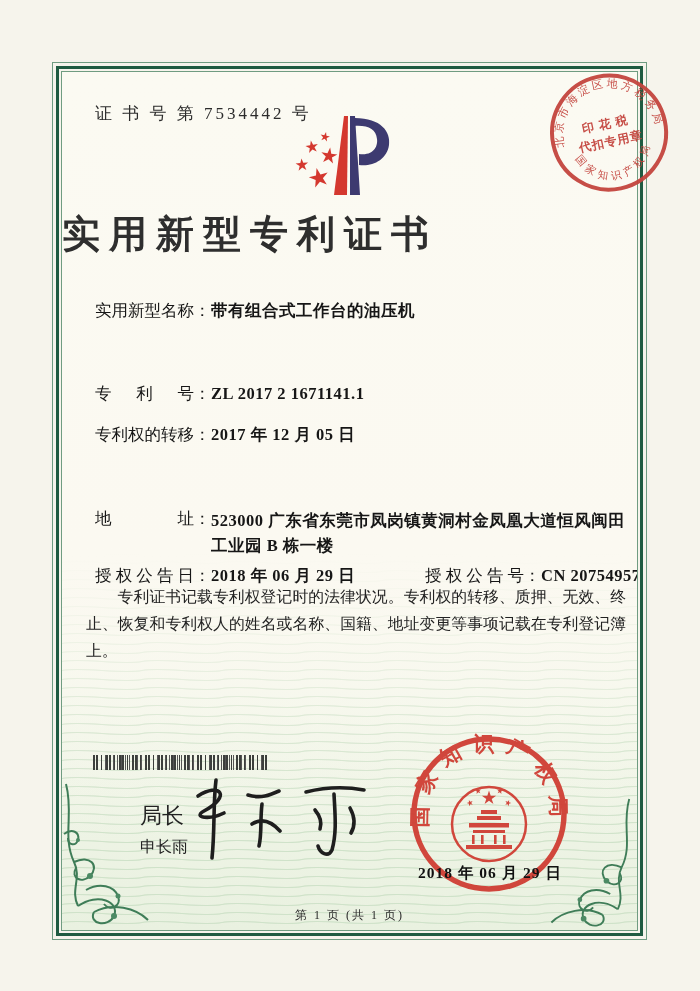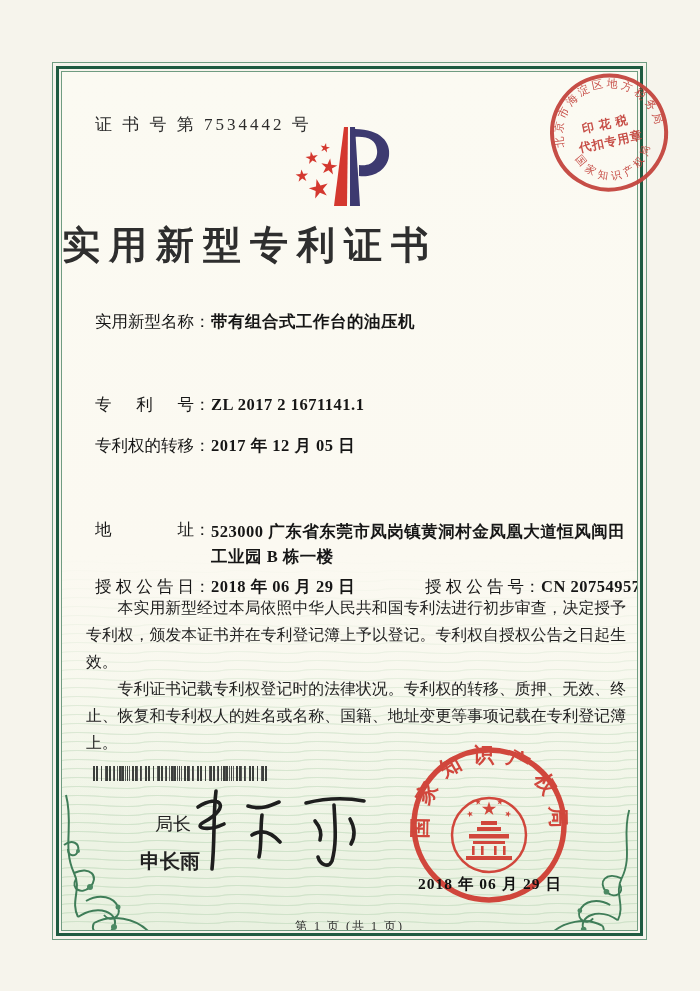--- a/index.html
+++ b/index.html
@@ -20,21 +20,21 @@
   .ring3 {
     border:1px solid #6f9c81; height:100%; position:relative; overflow:hidden;
     background:linear-gradient(180deg,#fcfaf3 0%,#fbf9f1 52%,#f4f7eb 72%,#e9f1e0 100%);
   }
   .waves { position:absolute; left:0; top:0; width:100%; height:100%; }
   .fade {
     position:absolute; left:0; top:0; width:100%; height:100%;
     background:linear-gradient(180deg,#fbfaf2 0%,#fbf9f1 56%,rgba(251,249,241,.72) 66%,
                rgba(251,249,241,.25) 77%,rgba(251,249,241,0) 90%);
   }
-  .content { position:absolute; left:0; top:15px; width:575px; height:858px; }
+  .content { position:absolute; left:0; top:4px; width:575px; height:858px; }
 
   .cert-no {
     position:absolute; left:33px; top:26px;
     font-size:17px; letter-spacing:3px; color:#2b2b2b;
   }
   .logo { position:absolute; left:213px; top:18px; }
   .title {
     position:absolute; left:0; top:133px; width:100%;
     text-align:left; font-size:38px; font-weight:bold;
     letter-spacing:9px; color:#2e2e2e;
@@ -58,22 +58,22 @@
   }
   .paras p { text-indent:2em; }
 
   .barcode {
     position:absolute; left:31px; top:679px; width:176px; height:15px;
     background:
       repeating-linear-gradient(90deg,#3c3f3c 0 2px,transparent 2px 3px,#3c3f3c 3px 5px,transparent 5px 8px,#3c3f3c 8px 9px,transparent 9px 13px),
       repeating-linear-gradient(90deg,#555 0 1px,transparent 1px 4px);
   }
 
-  .sig-title { position:absolute; left:78px; top:725px; font-size:18px; font-family:"Liberation Sans",sans-serif; color:#222;margin-left:15px; }
-  .sig-name  { position:absolute; left:78px; top:761px; font-size:20px; font-family:"Liberation Sans",sans-serif; color:#222;font-weight:bold; }
+  .sig-title { position:absolute; left:78px; top:725px; font-size:22px; font-family:"Liberation Sans",sans-serif; color:#222; }
+  .sig-name  { position:absolute; left:78px; top:761px; font-size:16px; font-family:"Liberation Sans",sans-serif; color:#222; }
   .signature { position:absolute; left:120px; top:690px; }
 
   .seal-cnipa { position:absolute; left:345px; top:656px; opacity:.93; }
   .seal-date {
     position:absolute; left:338px; top:787px; width:180px; text-align:center;
     font-size:15.5px; font-weight:bold; letter-spacing:1px; color:#111; z-index:4;
   }
   .footer {
     position:absolute; left:0; top:831px; width:100%; text-align:center;
     font-size:12px; color:#2b2b2b; letter-spacing:2px;
@@ -140,21 +140,20 @@
         <span class="flabel">地址</span><span class="fcolon">：</span><span class="fval addr-val"><span>523000 广东省东莞市凤岗镇黄洞村金凤凰大道恒风闽田</span><br><span>工业园 B 栋一楼</span></span>
       </div>
       <div class="frow" style="top:489px; width:540px">
         <span class="flabel">授权公告日</span><span class="fcolon">：</span><span class="fval">2018 年 06 月 29 日</span>
         <span class="grant-right">
           <span class="flabel">授权公告号</span><span class="fcolon">：</span><span class="fval">CN 207549575 U</span>
         </span>
       </div>
 
       <div class="paras">
-        <p>本实用新型经过本局依照中华人民共和国专利法进行初步审查，决定授予专利权，颁发本证书并在专利登记簿上予以登记。专利权自授权公告之日起生效。</p>
         <p>专利证书记载专利权登记时的法律状况。专利权的转移、质押、无效、终止、恢复和专利权人的姓名或名称、国籍、地址变更等事项记载在专利登记簿上。</p>
       </div>
 
       <div class="barcode"></div>
 
       <div class="sig-title">局长</div>
       <div class="sig-name">申长雨</div>
 
       <svg class="signature" width="210" height="105" viewBox="0 0 210 105">
         <g fill="none" stroke="#1e1e1e" stroke-width="3.6" stroke-linecap="round">

